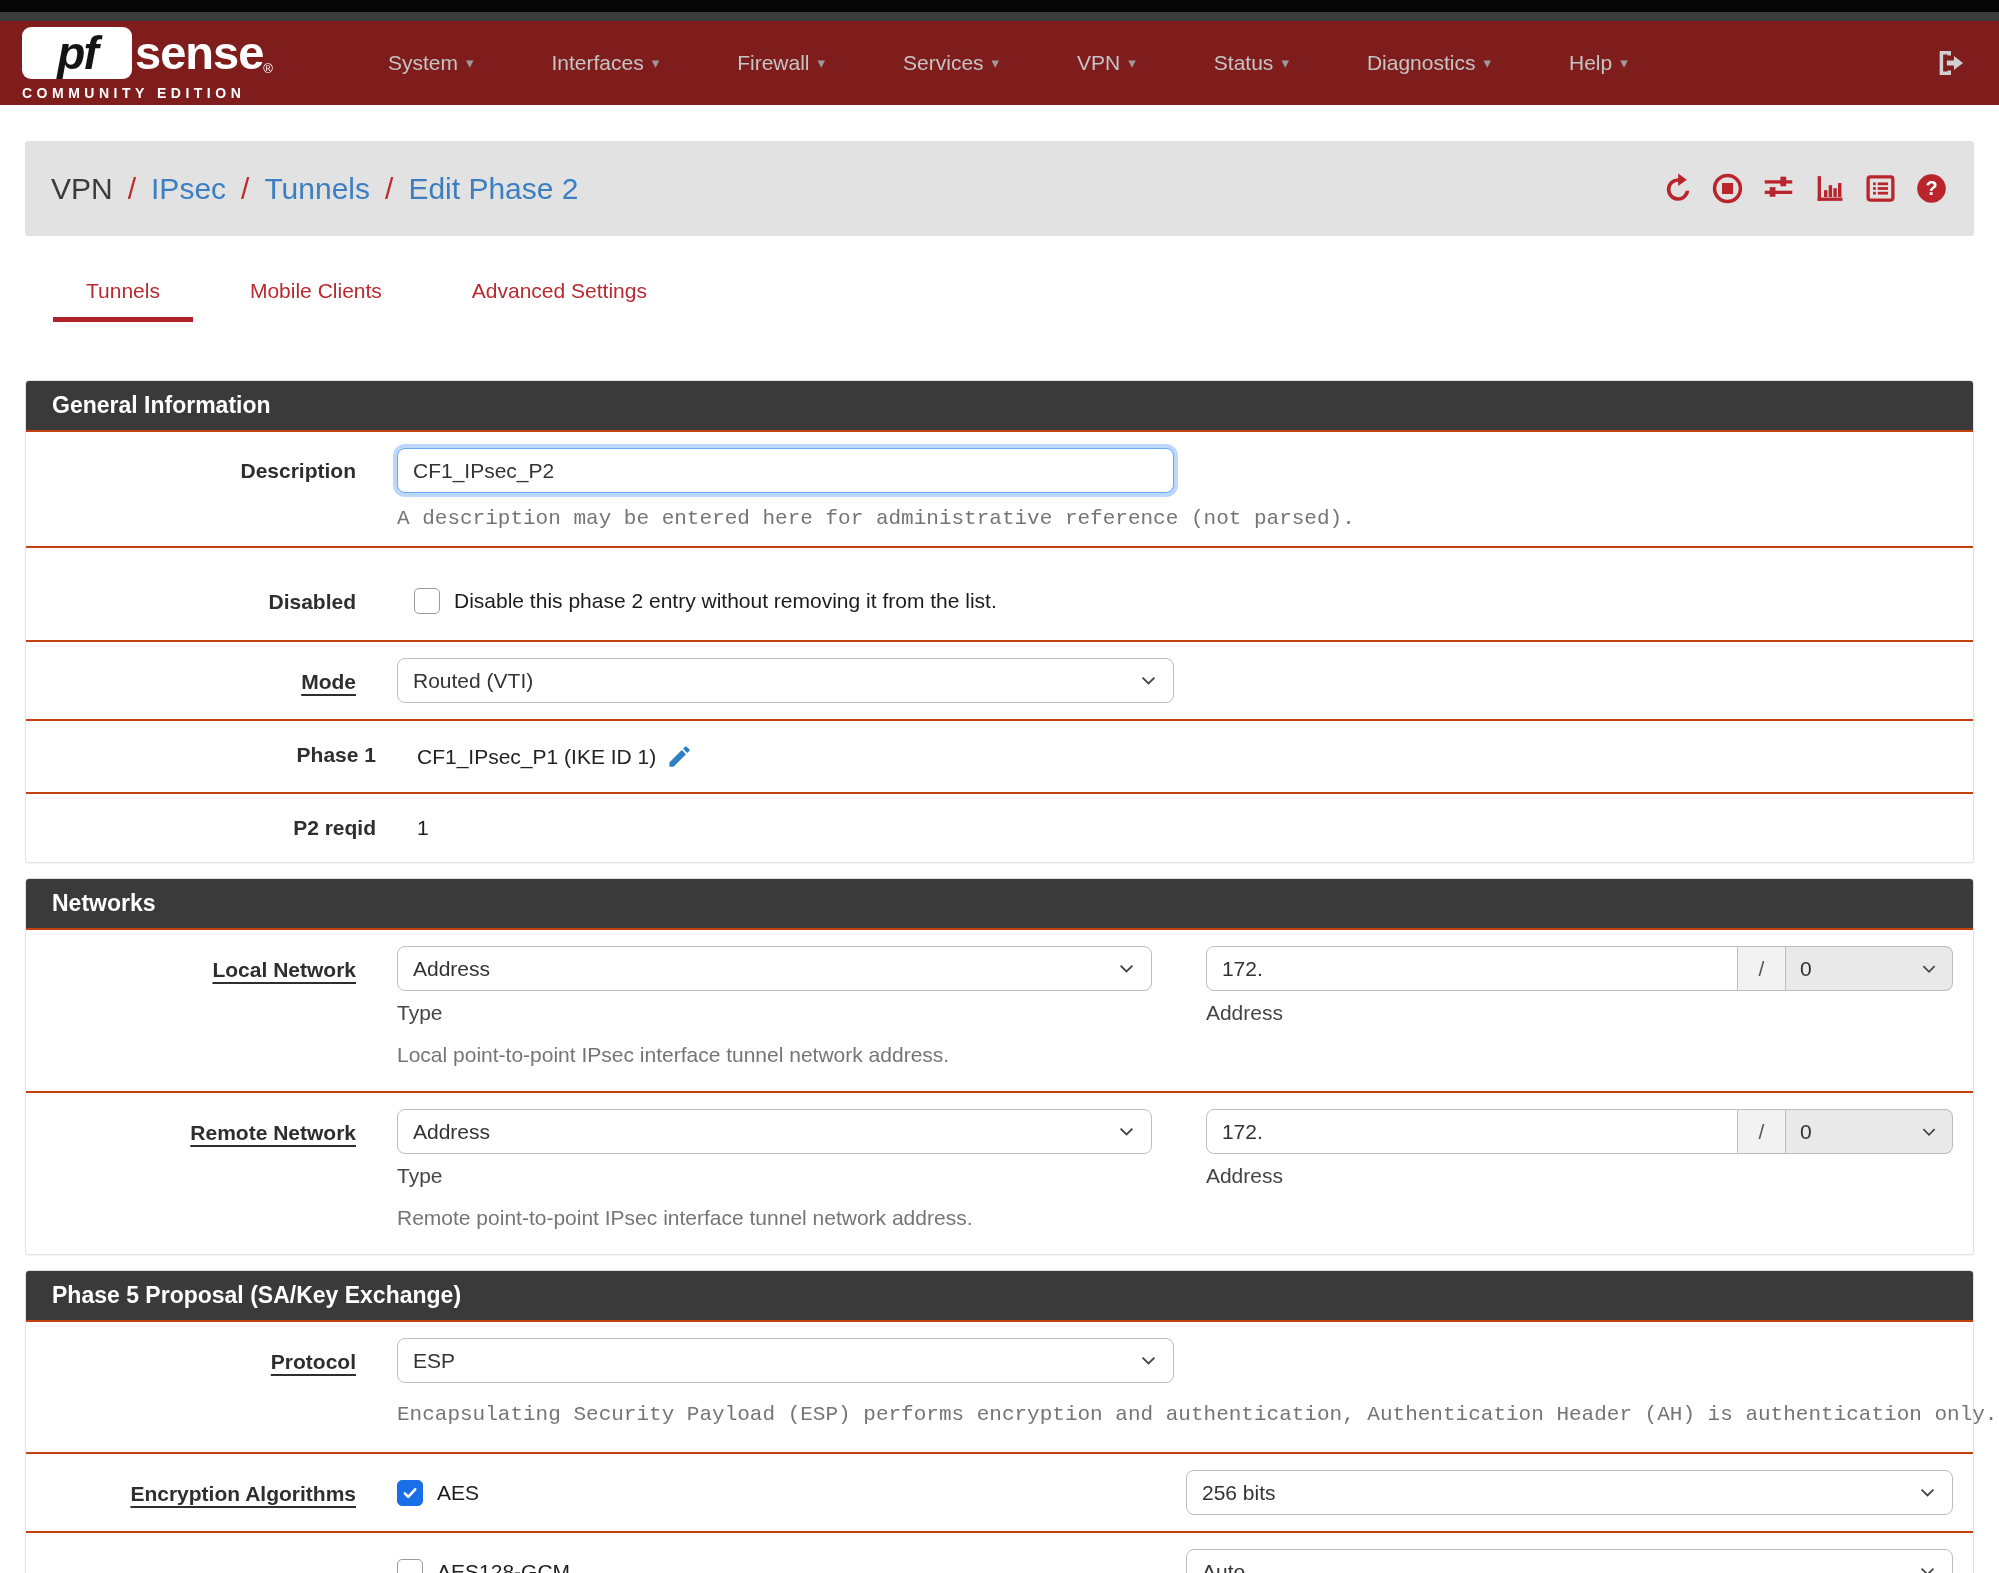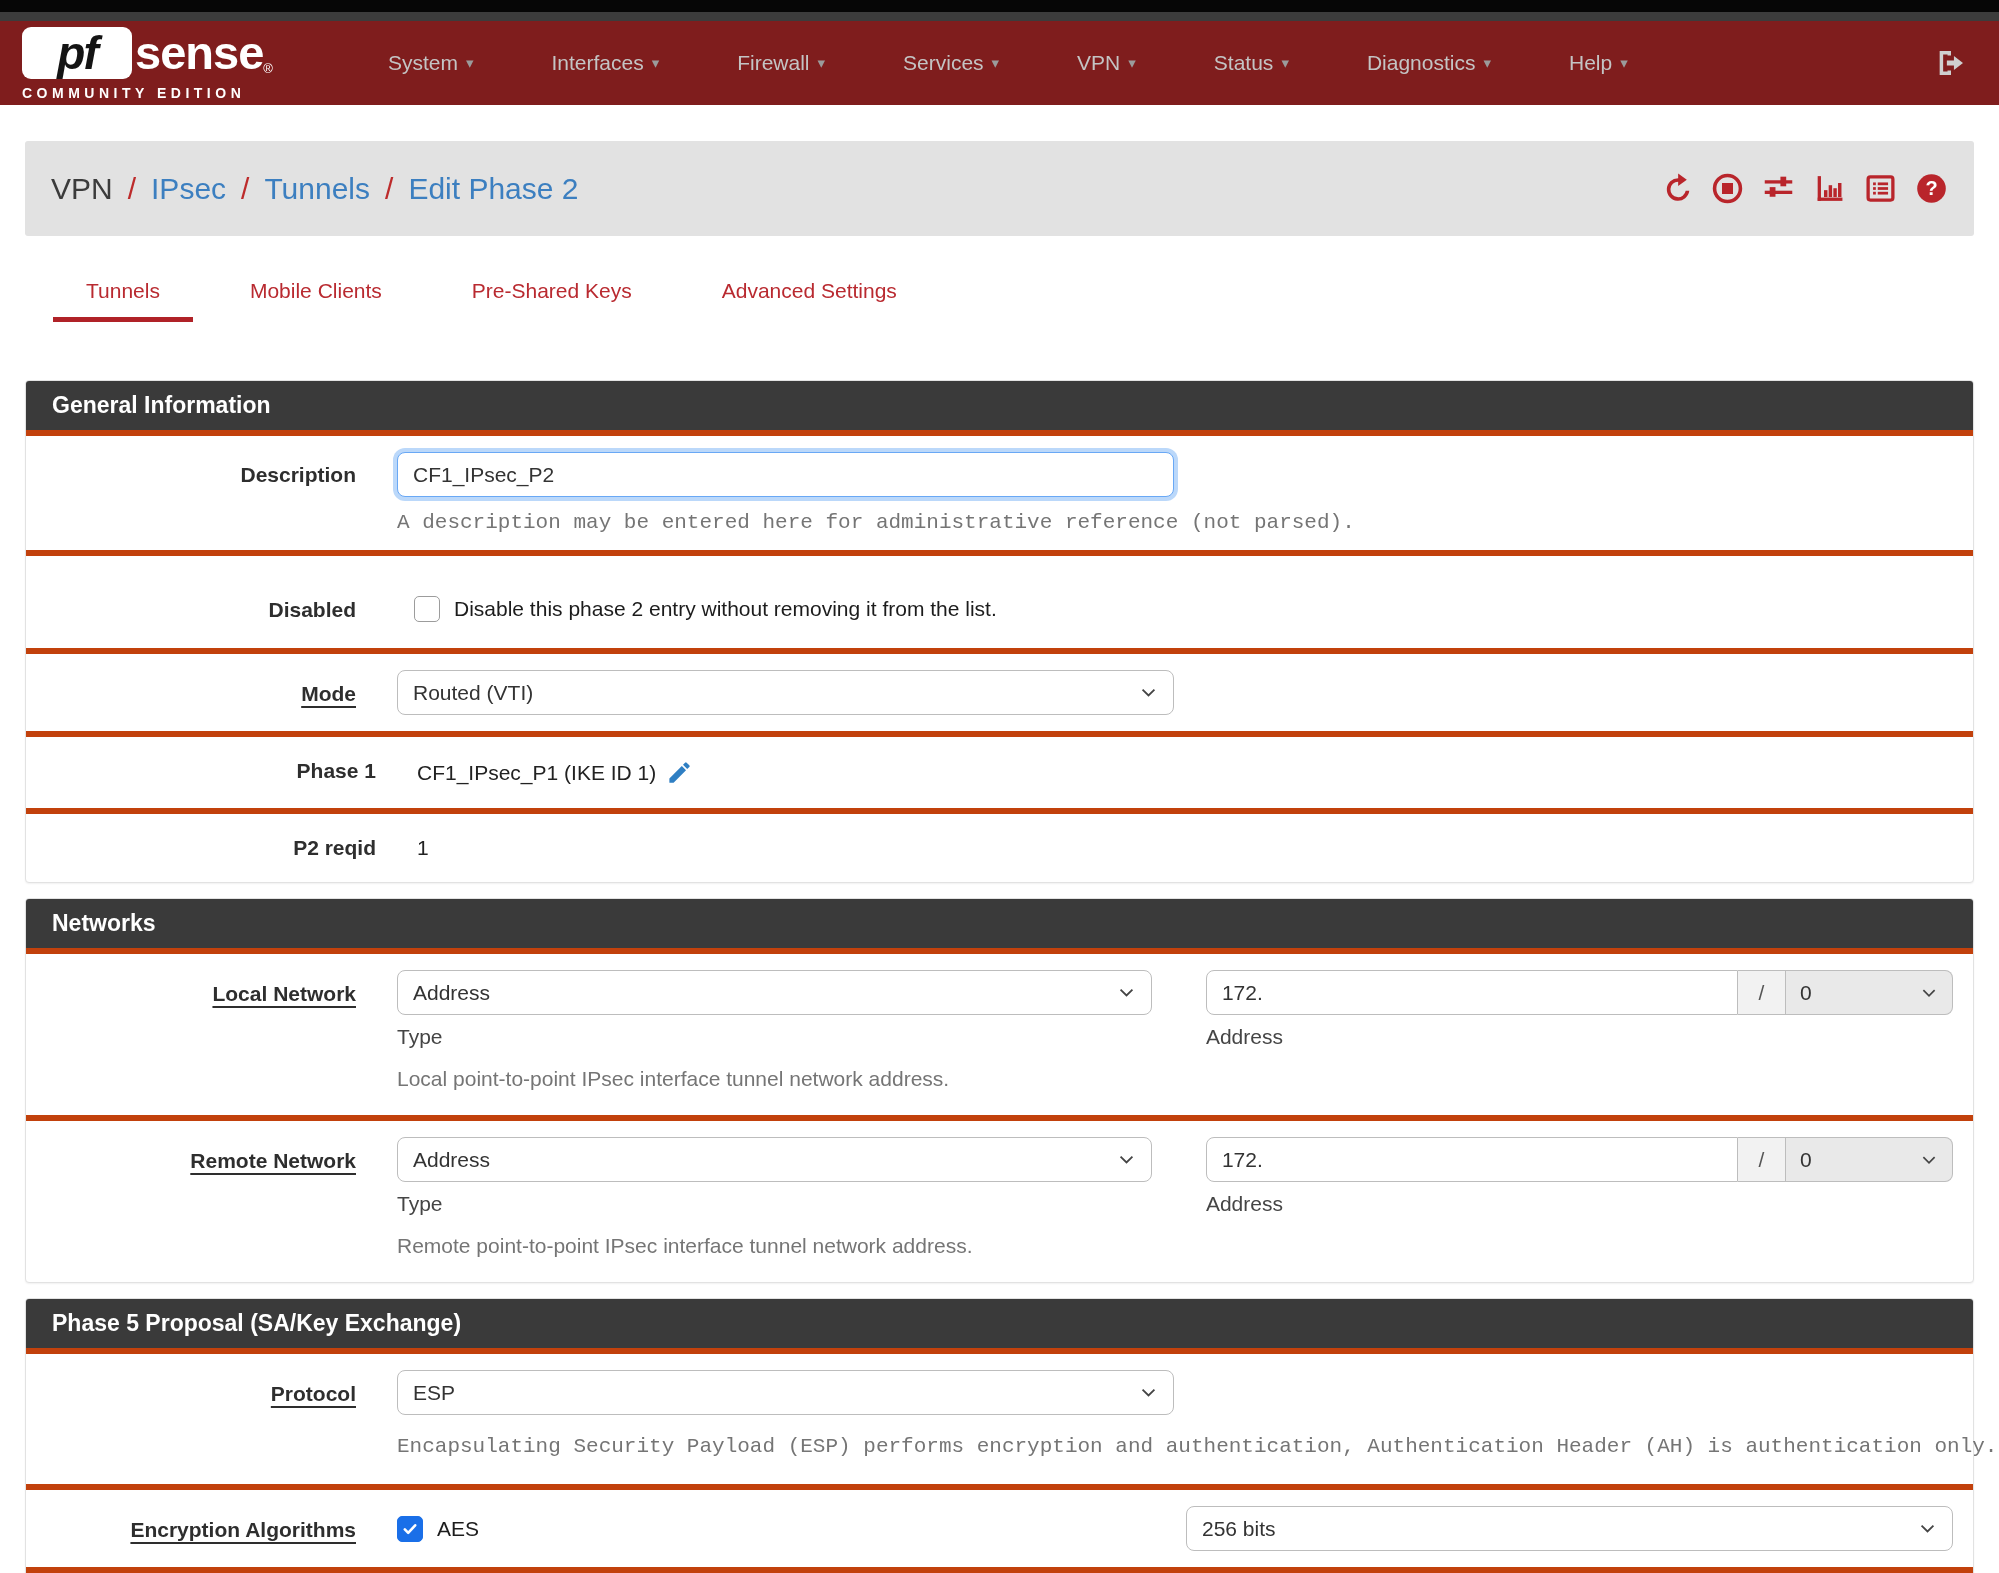--- a/index.html
+++ b/index.html
@@ -41,21 +41,21 @@
   .tabs { margin:30px 0 58px; padding-left:28px; display:flex; }
   .tab { font-size:21px; color:#b92a30; padding:13px 33px 14px; border-bottom:5px solid transparent;
     margin-right:24px; cursor:pointer; white-space:nowrap; }
   .tab.active { border-bottom-color:#b02228; }
 
   
   .panel { border:1px solid #e2e2e2; border-radius:4px; margin-bottom:15px;
     box-shadow:0 1px 2px rgba(0,0,0,.06); background:#fff; }
   .panel-header { height:49px; background:#3a3a3a; color:#fff; font-size:23px; font-weight:bold;
     display:flex; align-items:center; padding:0 26px; border-radius:3px 3px 0 0; }
-  .row { display:flex; border-top:6px solid #c2410c; padding:16px 20px 16px 0; }
+  .row { display:flex; border-top:2px solid #c2410c; padding:16px 20px 16px 0; }
   .row:first-of-type { border-top:none; }
   .row-label { flex:0 0 330px; text-align:right; font-size:21px; font-weight:bold; color:#2e2e2e; padding-top:12px; }
   .row-label.u { }
   .row-label.u span { text-decoration:underline; text-decoration-thickness:2px; text-underline-offset:5px; }
   .row-label.flat { padding-top:0; }
   .row-content { margin-left:41px; flex:1; min-width:0; }
 
   .row.textrow { padding:22px 20px; }
   .plain-value { font-size:21px; color:#222; display:flex; align-items:center; }
 
@@ -222,21 +222,20 @@
             <circle cx="12" cy="12" r="10.4" fill="#b9252b"></circle>
             <text x="12" y="17" text-anchor="middle" font-size="14.5" font-weight="bold" fill="#fff" font-family="Liberation Sans, sans-serif">?</text>
           </svg>
       </span>
     </div>
   </div>
 
   <div class="tabs">
     <div class="tab active">Tunnels</div>
     <div class="tab">Mobile Clients</div>
-    <div class="tab">Pre-Shared Keys</div>
     <div class="tab">Advanced Settings</div>
   </div>
 
   <section class="panel">
     <div class="panel-header">General Information</div>
 
     <div class="row">
       <div class="row-label flat" style="padding-top:11px;">Description</div>
       <div class="row-content">
         <input class="text-input focused" value="CF1_IPsec_P2" style="">

